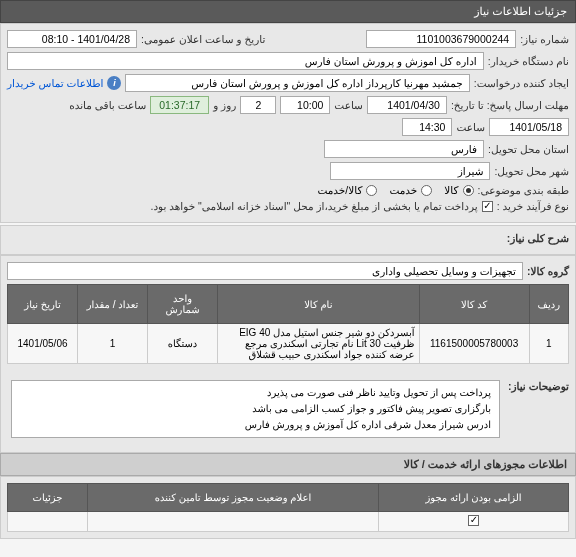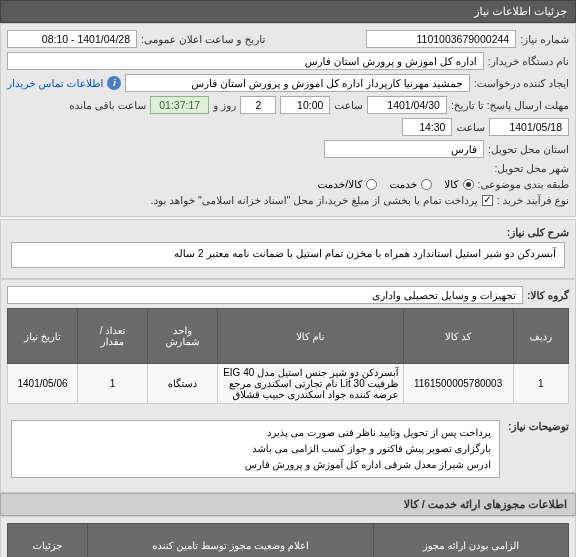--- a/index.html
+++ b/index.html
@@ -18,21 +18,21 @@
 .time-box { background: #dfefdc; border: 1px solid #8ab87f; padding: 2px 8px; font-size: 10.5px; color: #2a6a2a; }
 .radio-group { display: flex; gap: 12px; align-items: center; }
 .radio-item { display: flex; align-items: center; gap: 4px; font-size: 10.5px; }
 .radio { width: 11px; height: 11px; border: 1px solid #666; border-radius: 50%; display: inline-block; position: relative; background: #fff; }
 .radio.checked::after { content: ''; width: 5px; height: 5px; background: #333; border-radius: 50%; position: absolute; top: 2px; right: 2px; }
 .checkbox { width: 11px; height: 11px; border: 1px solid #666; display: inline-block; background: #fff; position: relative; }
 .checkbox.checked::after { content: '✓'; position: absolute; top: -2px; right: 0; font-size: 10px; }
 .desc-box { background: #fff; border: 1px solid #aaa; padding: 4px 8px; margin: 4px; font-size: 10.5px; min-height: 26px; }
 .sub-header { background: #cfcfcf; padding: 4px 8px; font-size: 11px; font-weight: bold; color: #333; border: 1px solid #aaa; }
 .table { width: 100%; border-collapse: collapse; font-size: 10px; }
-.table th { background: #6a6a6a; color: #fff; padding: 16px; border: 1px solid #555; font-weight: normal; font-size: 10px; }
+.table th { background: #6a6a6a; color: #fff; padding: 8px; border: 1px solid #555; font-weight: normal; font-size: 10px; }
 .table td { background: #f7f7f7; padding: 3px 4px; border: 1px solid #ccc; text-align: center; vertical-align: middle; }
 .table td.right-align { text-align: right; }
 .notes-box { background: #fff; border: 1px solid #aaa; padding: 4px 8px; margin: 4px; font-size: 10px; line-height: 1.6; }
 .two-col { display: flex; gap: 20px; }
 .two-col > div { flex: 1; }
 .spacer { flex: 1; }
 </style>
 </head>
 <body>
 
@@ -83,20 +83,21 @@
 
     <div class="two-col">
       <div class="row">
         <span class="label">استان محل تحویل:</span>
         <span class="field" style="min-width:160px">فارس</span>
       </div>
     </div>
     <div class="two-col">
       <div class="row">
         <span class="label">شهر محل تحویل:</span>
+        <span class="field" style="min-width:160px">شیراز</span>
       </div>
     </div>
 
     <div class="row">
       <span class="label">طبقه بندی موضوعی:</span>
       <div class="radio-group">
         <span class="radio-item">
             <span class="radio checked"></span>
             <span>کالا</span>
           </span>
@@ -115,21 +116,20 @@
       <span class="label">نوع فرآیند خرید :</span>
       <span class="checkbox checked"></span>
       <span class="label">پرداخت تمام یا بخشی از مبلغ خرید،از محل "اسناد خزانه اسلامی" خواهد بود.</span>
     </div>
   </div>
 
   <div class="form-section" style="margin-top:2px">
     <div class="row">
       <span class="label" style="font-weight:bold">شرح کلی نیاز:</span>
     </div>
-    <div class="desc-box">آبسردکن دو شیر استیل استاندارد همراه با مخزن تمام استیل با ضمانت نامه معتبر 2 ساله</div>
   </div>
 
 
   <div class="form-section">
     <div class="row">
       <span class="label" style="font-weight:bold">گروه کالا:</span>
       <span class="field field-wide">تجهیزات و وسایل تحصیلی واداری</span>
     </div>
 
     <table class="table">

